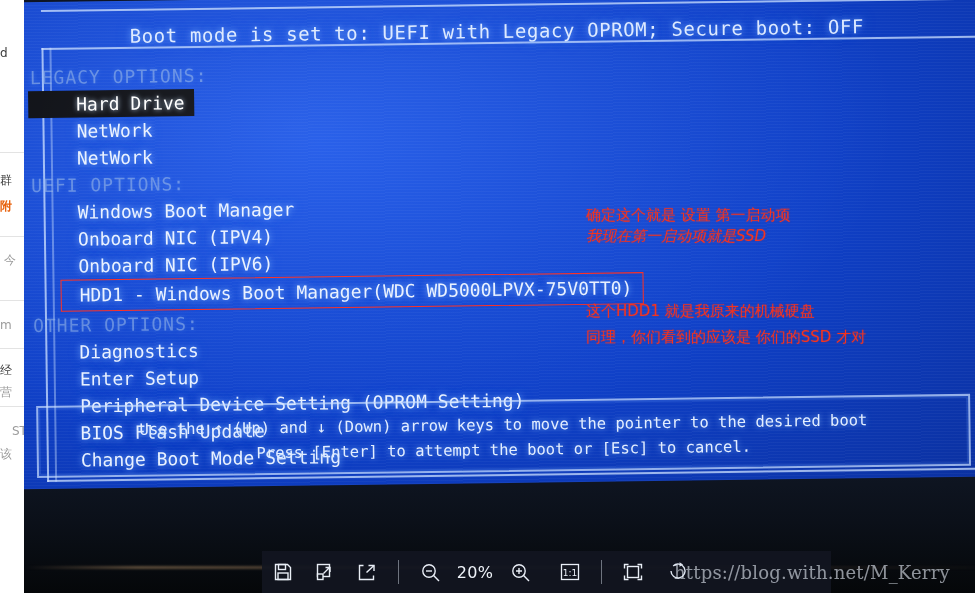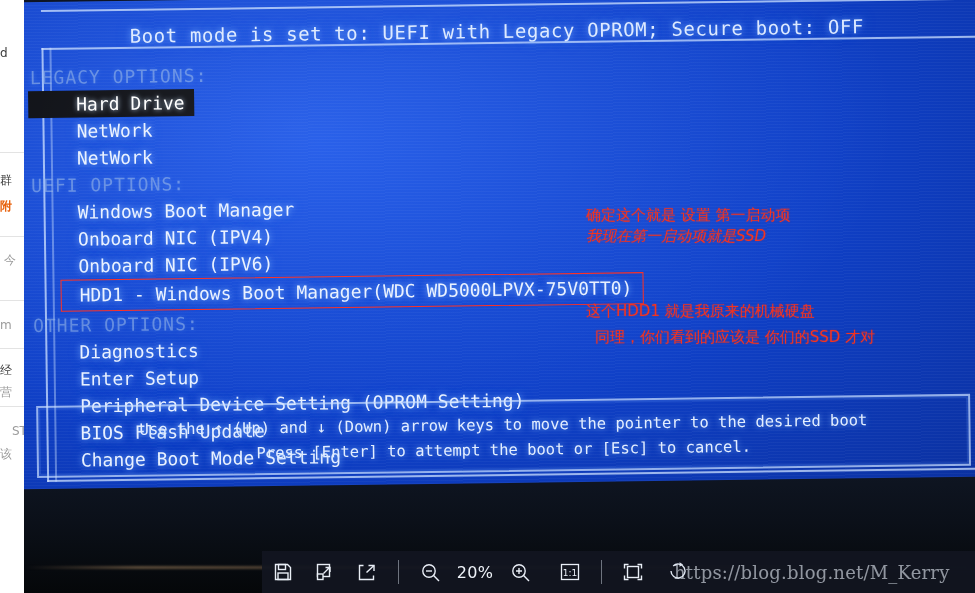--- a/index.html
+++ b/index.html
@@ -99,21 +99,21 @@
 
   
   .annot{
     position:absolute;color:#f4331f;font-size:15px;line-height:21px;
     font-family:"DejaVu Sans","Liberation Sans",sans-serif;white-space:nowrap;
     text-shadow:0 0 2px rgba(244,51,31,.45);
   }
 
   
   .toolbar{
-    position:absolute;left:262px;top:551px;width:713px;height:42px;
+    position:absolute;left:262px;top:551px;width:569px;height:42px;
     background:rgba(18,22,32,.93);
     display:flex;align-items:center;
   }
   .tb-btn{
     width:42px;height:42px;display:flex;align-items:center;justify-content:center;
     color:#e9eef6;
   }
   .tb-gap{width:8px;}
   .tb-sep{width:1px;height:24px;background:rgba(225,232,245,.45);margin:0 10px;}
   .zoom-pct{
@@ -211,21 +211,21 @@
       </div>
     </div>
 
     <div class="desk-line"></div>
   </div>
 
   <div id="annots">
       <div class="annot" style="left: 586px; top: 205px;">确定这个就是  设置  第一启动项</div>
       <div class="annot" style="left: 586px; top: 226px; font-style: italic;">我现在第一启动项就是SSD</div>
       <div class="annot" style="left: 586px; top: 288px; margin-top: 13px;">这个HDD1 就是我原来的机械硬盘</div>
-      <div class="annot" style="left: 586px; top: 327px; margin-left: 9px;">同理，你们看到的应该是 你们的SSD 才对</div>
+      <div class="annot" style="left: 586px; top: 327px;">同理，你们看到的应该是 你们的SSD 才对</div>
     </div>
 
   <div class="toolbar">
 
     <div class="tb-btn">
       <svg width="20" height="20" viewBox="0 0 20 20" fill="none" stroke="#e9eef6" stroke-width="1.4">
         <path d="M2.5 2.5h12l3 3v12h-15z"></path>
         <rect x="5.5" y="2.5" width="7" height="5"></rect>
         <rect x="5" y="11" width="10" height="6.5"></rect>
       </svg>
@@ -285,16 +285,16 @@
       </svg>
     </div>
 
     <div class="rotate-ic">
       <svg width="24" height="24" viewBox="0 0 24 24" fill="none" stroke="#dfe6f1" stroke-width="1.4">
         <path d="M5 12a7 7 0 1 0 2.2-5.1"></path>
         <path d="M13.5 3.2l3.5 2.2-3.5 2.3z" fill="#dfe6f1" stroke="none"></path>
       </svg>
     </div>
 
-    <div class="watermark">https://blog.blog.net/M_Kerry</div>
+    <div class="watermark">https://blog.with.net/M_Kerry</div>
   </div>
 
 </div>
 
 </body></html>

